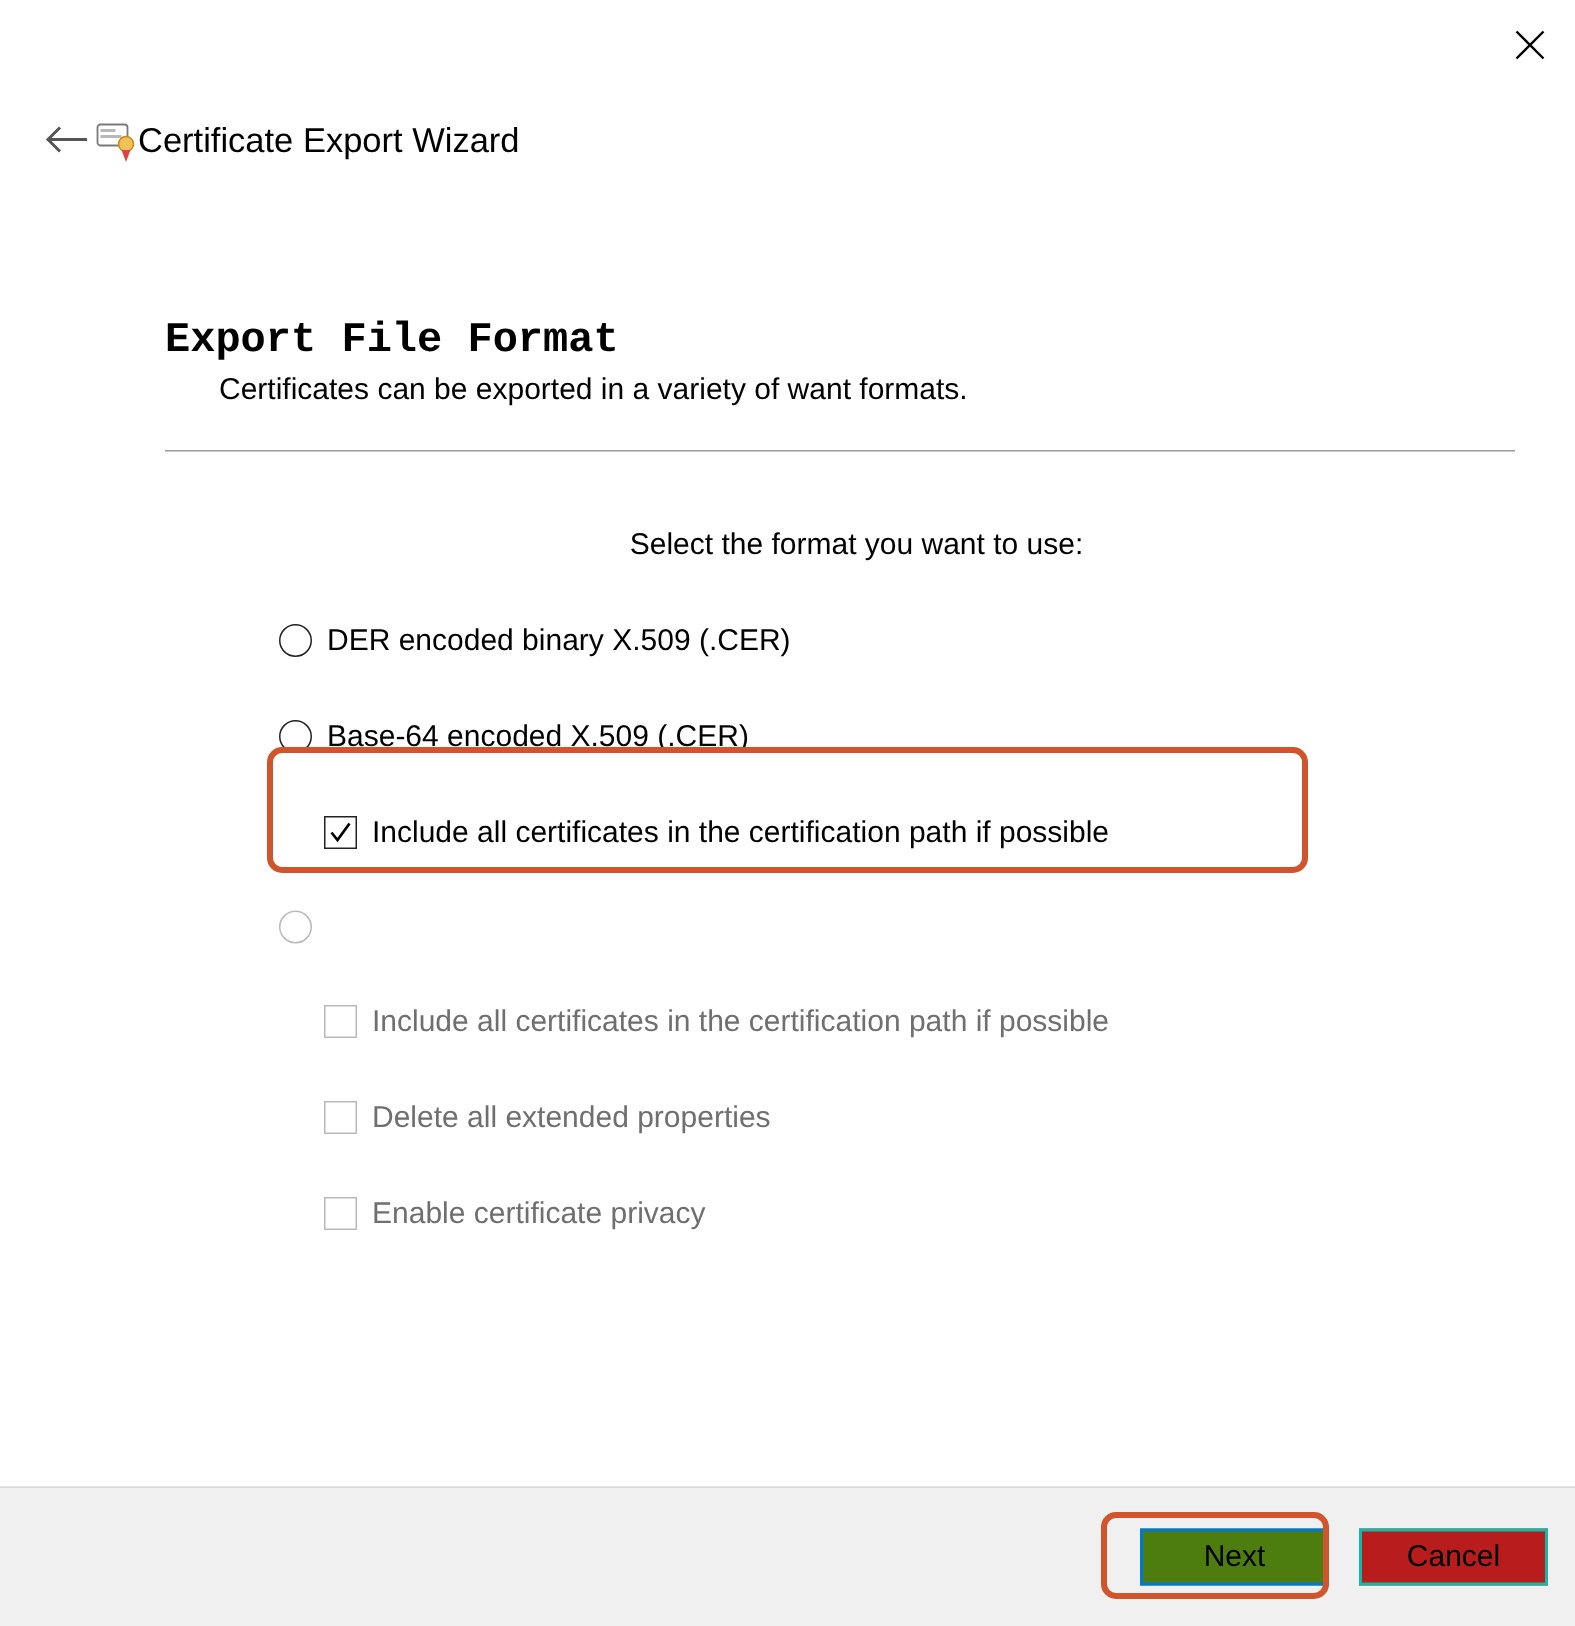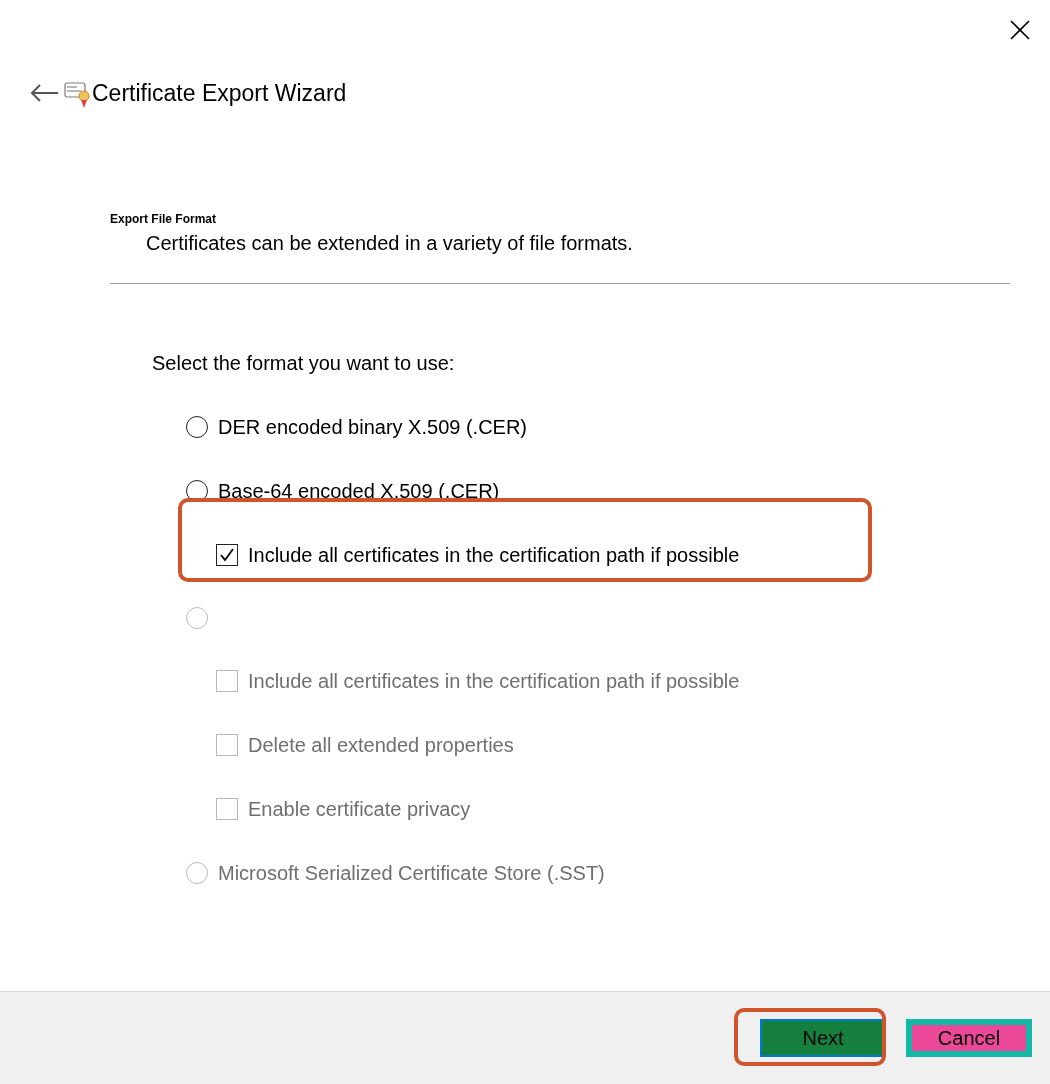--- a/index.html
+++ b/index.html
@@ -60,40 +60,42 @@
 
   
   .section {
     position: absolute;
     top: 212px;
     left: 110px;
     right: 40px;
   }
   .section-title {
     font-weight: 700;
-    font-size: 12px;
+    font-size: 28px;
+    font-family: Liberation Mono, monospace;
   }
   .section-sub {
     margin-top: 6px;
     margin-left: 36px;
     font-size: 20px;
   }
   .section-hr {
     margin-top: 28px;
     border: none;
     border-top: 1px solid #9a9a9a;
   }
 
   
   .content {
     position: absolute;
     top: 352px;
     left: 152px;
     right: 60px;
     font-size: 20px;
+    text-align: center;
   }
   .prompt {
     margin-bottom: 30px;
   }
 
   .option-group { margin-left: 34px; }
 
   .radio-row,
   .check-row {
     display: flex;
@@ -168,26 +170,26 @@
     align-items: center;
     justify-content: flex-end;
     padding-right: 18px;
     gap: 20px;
   }
   .btn {
     width: 126px;
     height: 38px;
     font-size: 20px;
     font-family: inherit;
-    background: #ec4899;
-    border: 6px solid #14b8a6;
+    background: #b91c1c;
+    border: 2px solid #14b8a6;
     cursor: pointer;
   }
   .btn.primary {
-    background: #15803d;
+    background: #4d7c0f;
     border: 2px solid #0078d7;
   }
   .highlight-2 {
     position: absolute;
     right: 164px;
     bottom: 18px;
     width: 152px;
     height: 58px;
     border: 4px solid #d0542c;
     border-radius: 10px;
@@ -219,21 +221,21 @@
       <rect x="5" y="12" width="14" height="2" fill="#b8b8b8"></rect>
       <circle cx="22" cy="18" r="5" fill="#f2c25a" stroke="#c98a14" stroke-width="1"></circle>
       <polygon points="19,22 22,30 25,22" fill="#d44"></polygon>
     </svg>
   </div>
   <div class="title">Certificate Export Wizard</div>
 </div>
 
 <div class="section">
   <div class="section-title">Export File Format</div>
-  <div class="section-sub">Certificates can be extended in a variety of file formats.</div>
+  <div class="section-sub">Certificates can be exported in a variety of want formats.</div>
   <hr class="section-hr">
 </div>
 
 <div class="content">
   <div class="prompt">Select the format you want to use:</div>
 
   <div class="option-group">
 
     <div class="radio-row">
       <span class="radio"></span>
@@ -268,24 +270,20 @@
     <div class="check-row">
       <span class="checkbox disabled"></span>
       <span class="label-text disabled">Delete all extended properties</span>
     </div>
 
     <div class="check-row">
       <span class="checkbox disabled"></span>
       <span class="label-text disabled">Enable certificate privacy</span>
     </div>
 
-    <div class="radio-row" style="margin-bottom:0">
-      <span class="radio disabled"></span>
-      <span class="label-text disabled">Microsoft Serialized Certificate Store (.SST)</span>
-    </div>
 
   </div>
 </div>
 
 <div class="highlight-1"></div>
 
 <div class="footer">
   <button class="btn primary">Next</button>
   <button class="btn">Cancel</button>
 </div>

